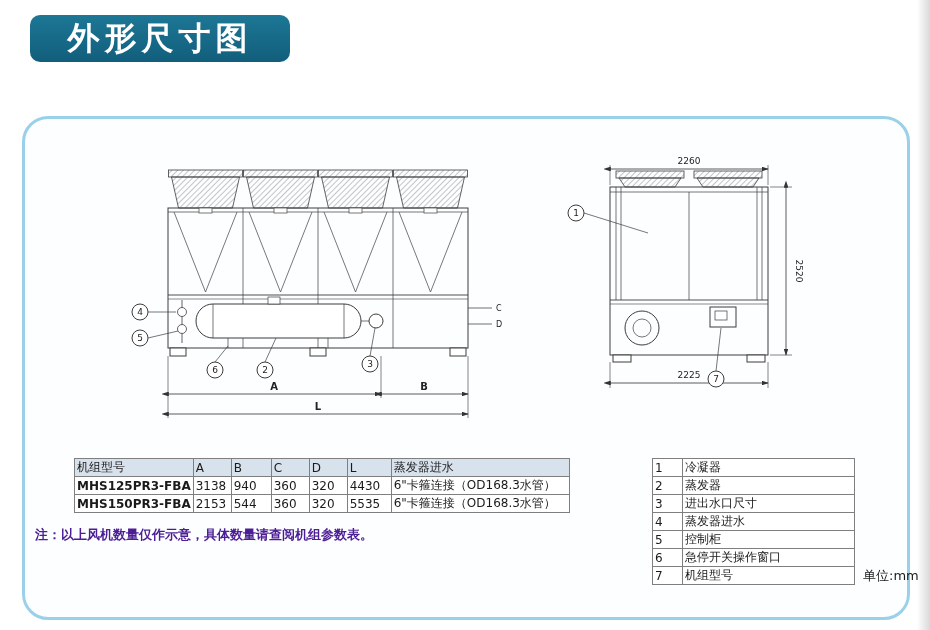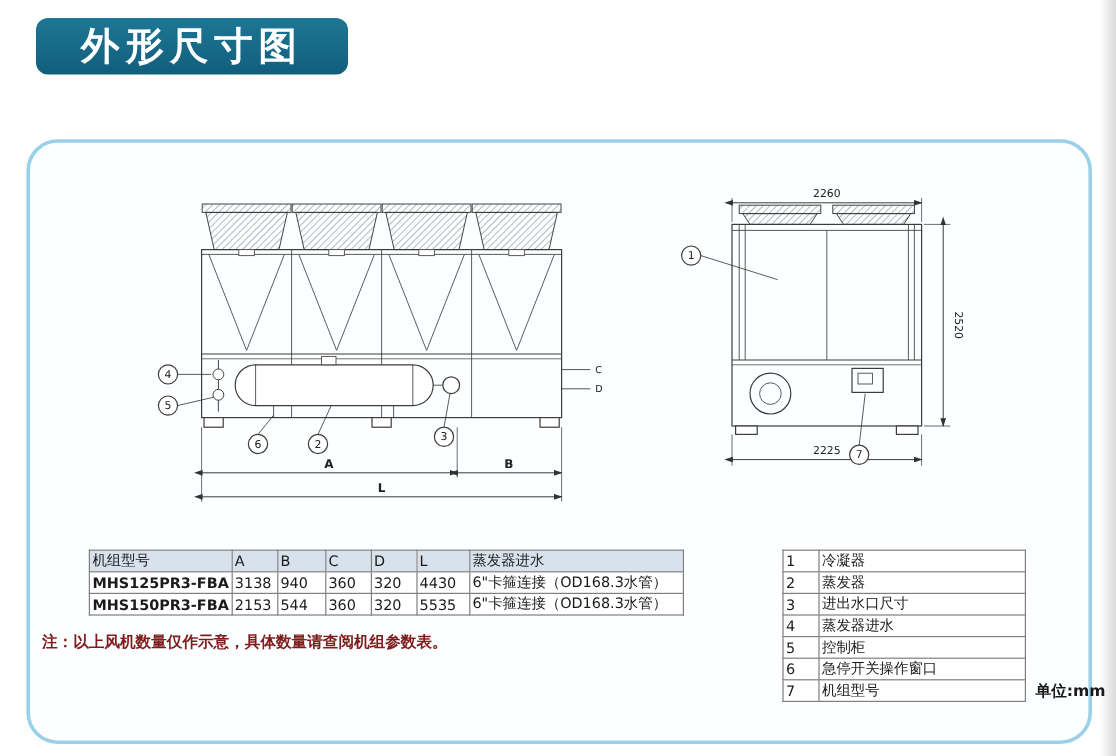--- a/index.html
+++ b/index.html
@@ -31,25 +31,25 @@
   th,td{
     border:1px solid #7f7f7f;height:17px;text-align:left;
     padding:0 2px;white-space:nowrap;overflow:hidden;font-weight:normal;
   }
   .spec-table{position:absolute;left:49px;top:339px}
   .spec-table thead th{background:#d8e2ed}
   .spec-table td.model-cell{font-weight:bold}
   .legend-table{position:absolute;left:627px;top:339px}
   .note{
     position:absolute;left:10px;top:407px;
-    font-size:13px;font-weight:bold;color:#7f1d1d;
+    font-size:13px;font-weight:bold;color:#4c1d95;
   }
   .unit-label{
     position:absolute;left:838px;top:448px;
-    font-size:13px;font-weight:bold;white-space:nowrap;
+    font-size:13px;font-weight:normal;white-space:nowrap;
   }
 </style>
 </head>
 <body>
 
 <div>
   <div class="right-strip"></div>
 
   <div class="title-banner">
     <span>外形尺寸图</span>

